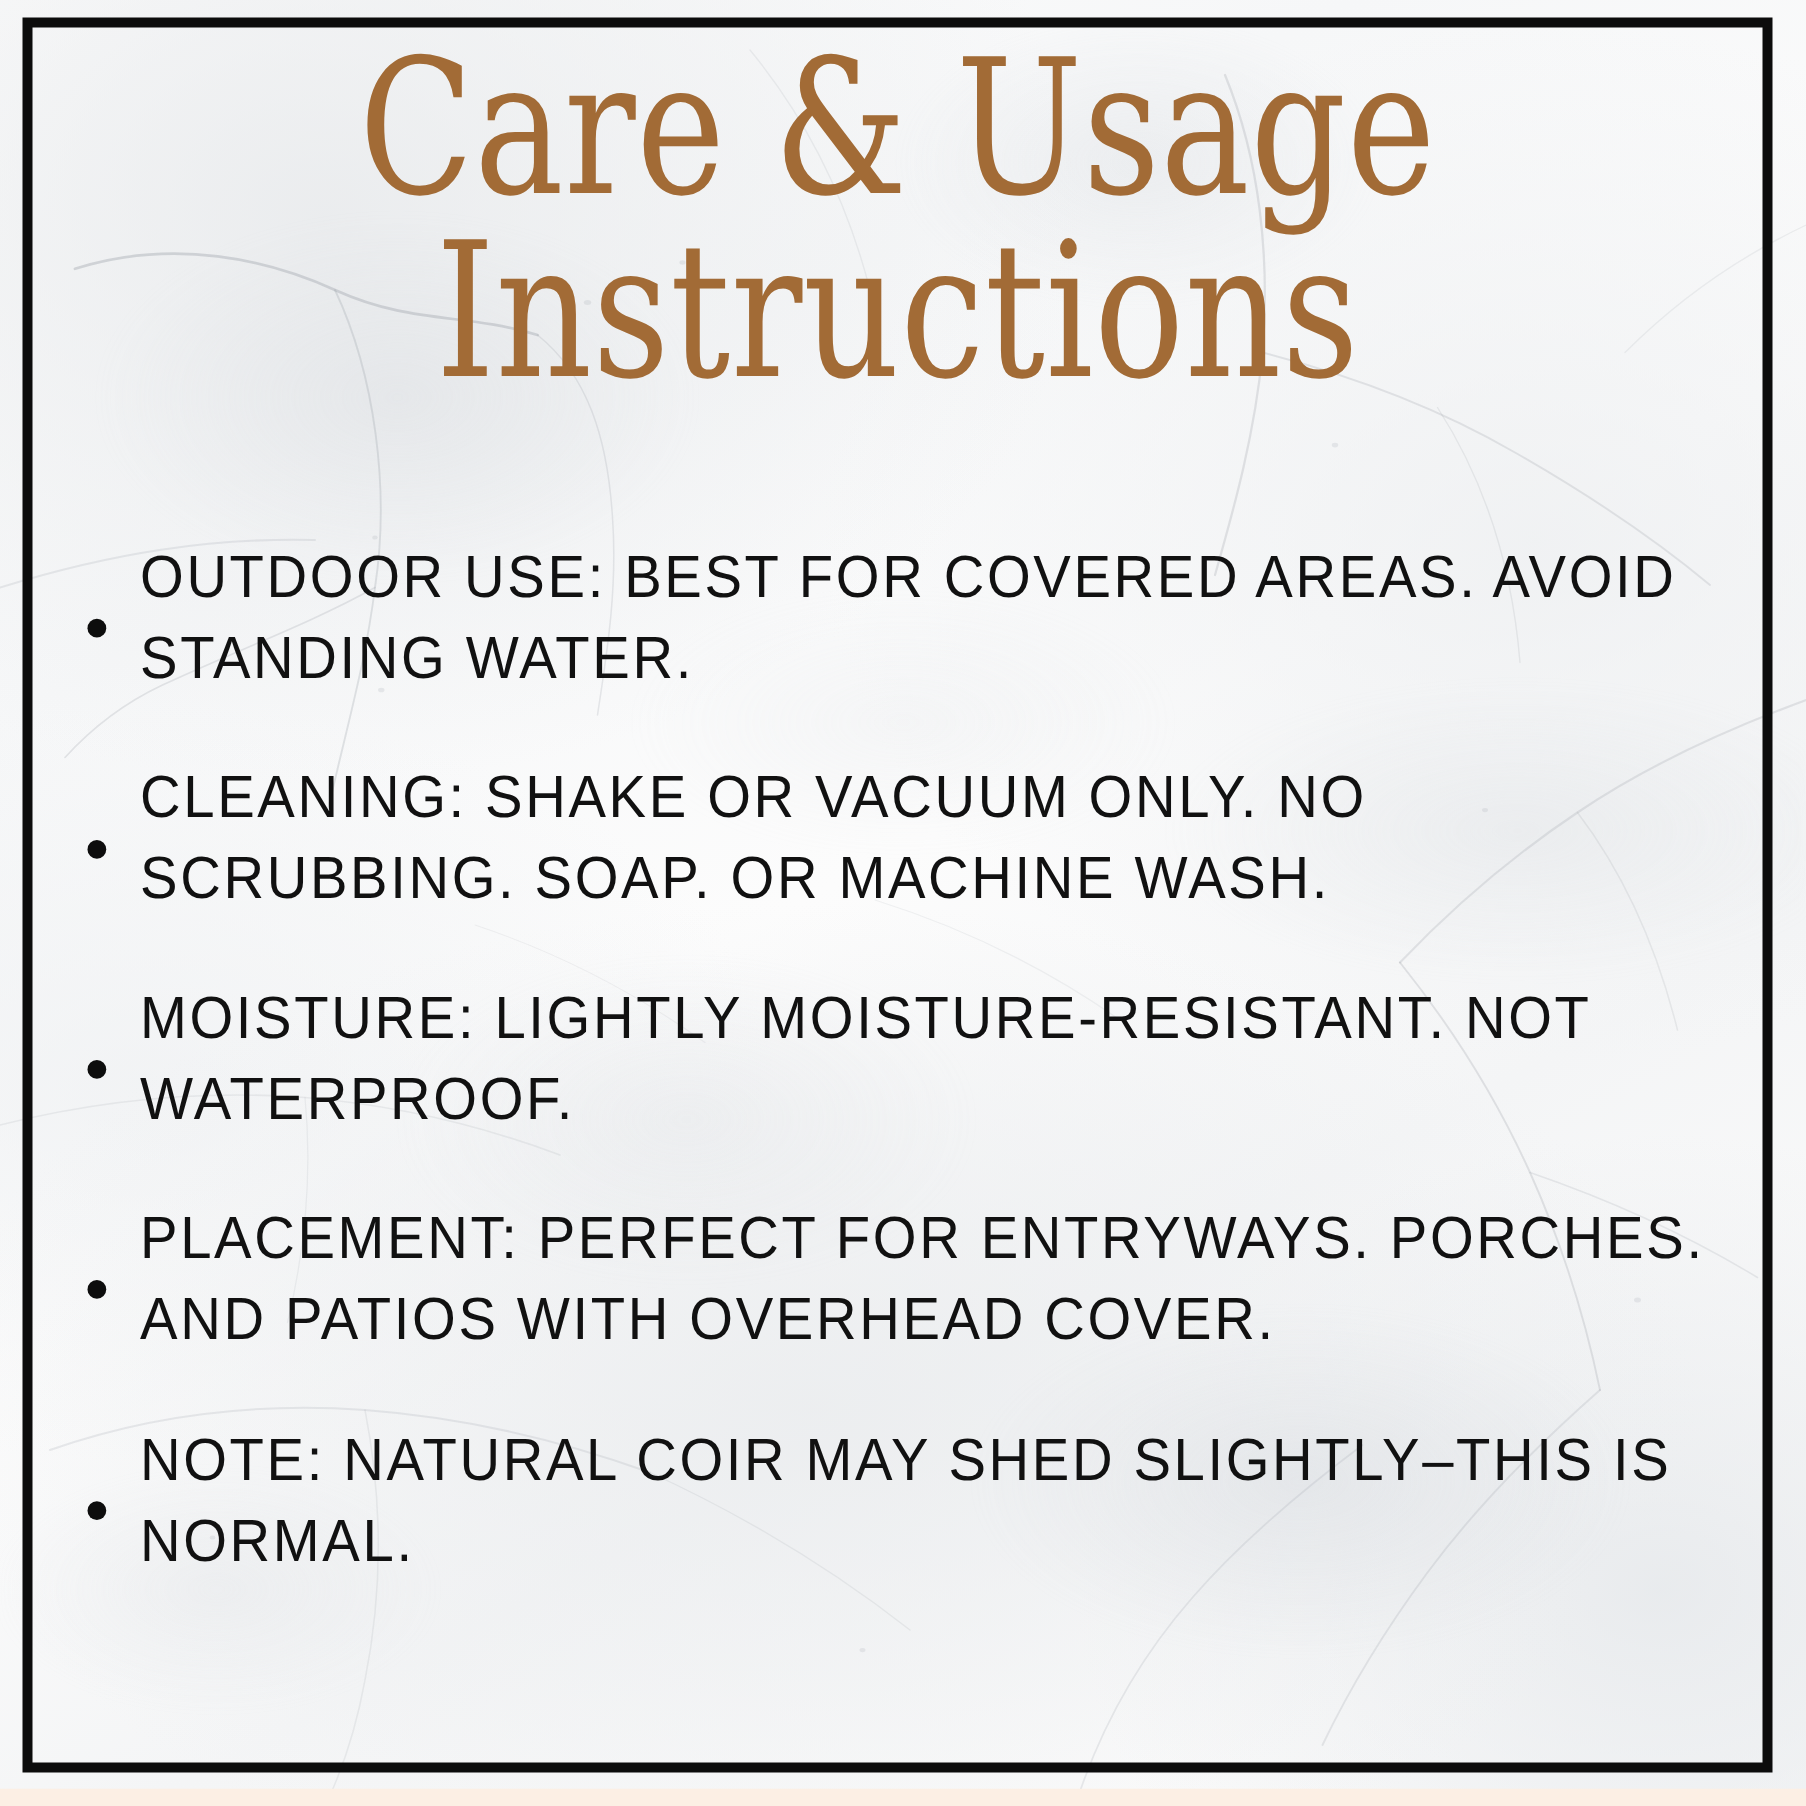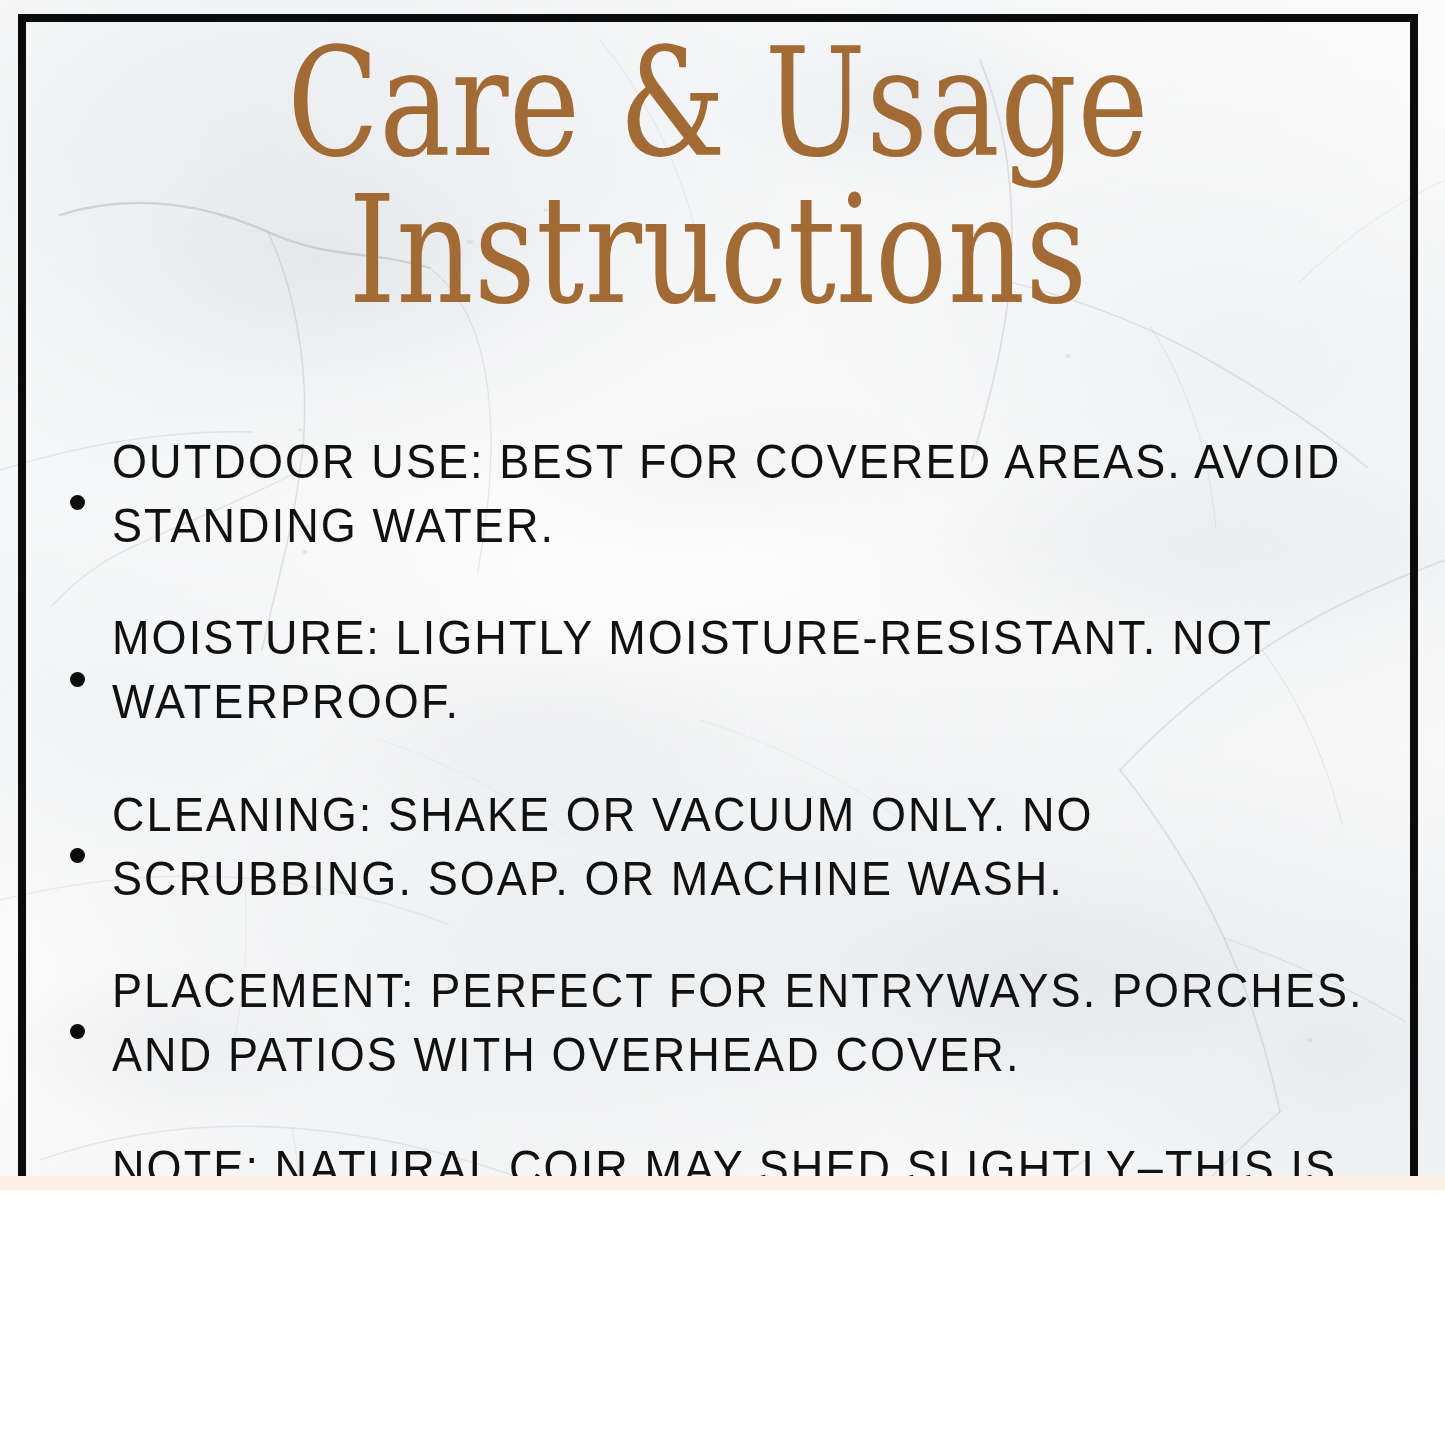--- a/index.html
+++ b/index.html
@@ -8,21 +8,21 @@
     background: #ffffff;
   }
 
   body {
     font-family: "Liberation Sans", sans-serif;
   }
 
   #poster {
     position: relative;
     width: 1445px;
-    height: 1190px;
+    height: 1445px;
     overflow: hidden;
     background: #fbfbfb;
   }
 
   
   .marble-base {
     position: absolute;
     inset: 0;
     background:
       radial-gradient(ellipse 60% 45% at 18% 12%,  rgba(232,234,236,0.85) 0%, rgba(255,255,255,0) 70%),
@@ -111,21 +111,21 @@
     left: 52px;
     right: 46px;
     top: 415px;
   }
 
   .bullet-item {
     display: flex;
     align-items: center;
     margin-bottom: 54px;
   }
-  .bullet-item:last-child { margin-bottom: 0; text-decoration: underline; }
+  .bullet-item:last-child { margin-bottom: 0; }
 
   .bullet-dot {
     flex: 0 0 auto;
     width: 15px;
     height: 15px;
     border-radius: 50%;
     background: #0d0d0d;
     margin-top: 25px;
     margin-right: 27px;
   }
@@ -201,26 +201,26 @@
 
     <div class="bullets">
 
       <div class="bullet-item">
         <span class="bullet-dot"></span>
         <span class="bullet-text">OUTDOOR USE: BEST FOR COVERED AREAS. AVOID STANDING WATER.</span>
       </div>
 
       <div class="bullet-item">
         <span class="bullet-dot"></span>
+        <span class="bullet-text">CLEANING: SHAKE OR VACUUM ONLY. NO SCRUBBING. SOAP. OR MACHINE WASH.</span>
+      </div>
+
+      <div class="bullet-item">
+        <span class="bullet-dot"></span>
         <span class="bullet-text">MOISTURE: LIGHTLY MOISTURE-RESISTANT. NOT WATERPROOF.</span>
-      </div>
-
-      <div class="bullet-item">
-        <span class="bullet-dot"></span>
-        <span class="bullet-text">CLEANING: SHAKE OR VACUUM ONLY. NO SCRUBBING. SOAP. OR MACHINE WASH.</span>
       </div>
 
       <div class="bullet-item">
         <span class="bullet-dot"></span>
         <span class="bullet-text">PLACEMENT: PERFECT FOR ENTRYWAYS. PORCHES. AND PATIOS WITH OVERHEAD COVER.</span>
       </div>
 
       <div class="bullet-item">
         <span class="bullet-dot"></span>
         <span class="bullet-text">NOTE: NATURAL COIR MAY SHED SLIGHTLY–THIS IS NORMAL.</span>

